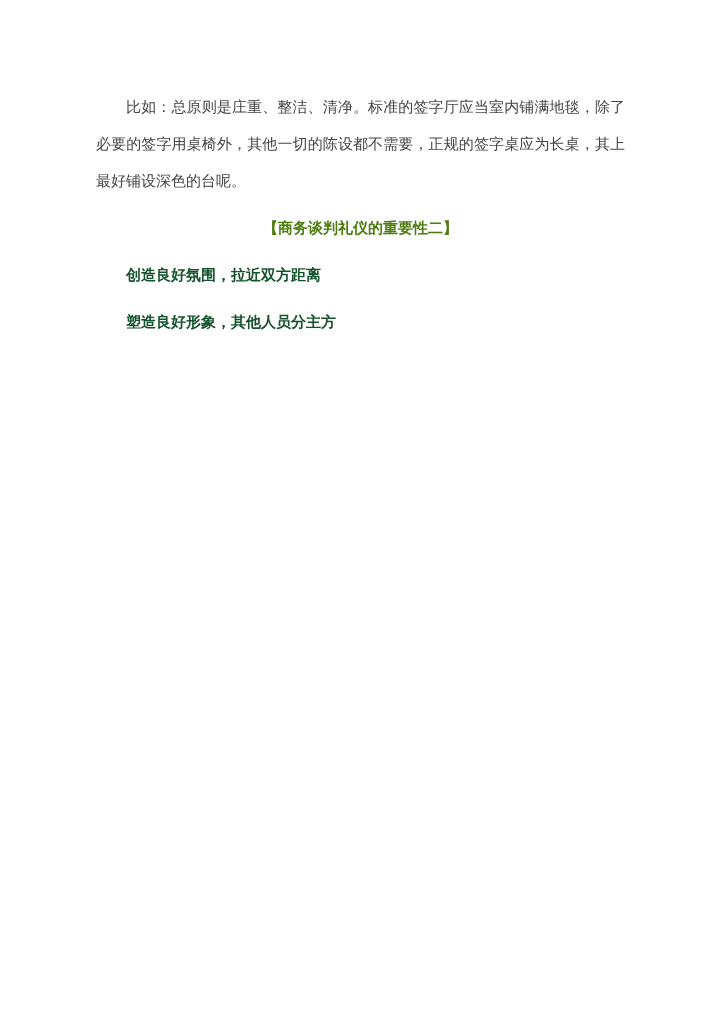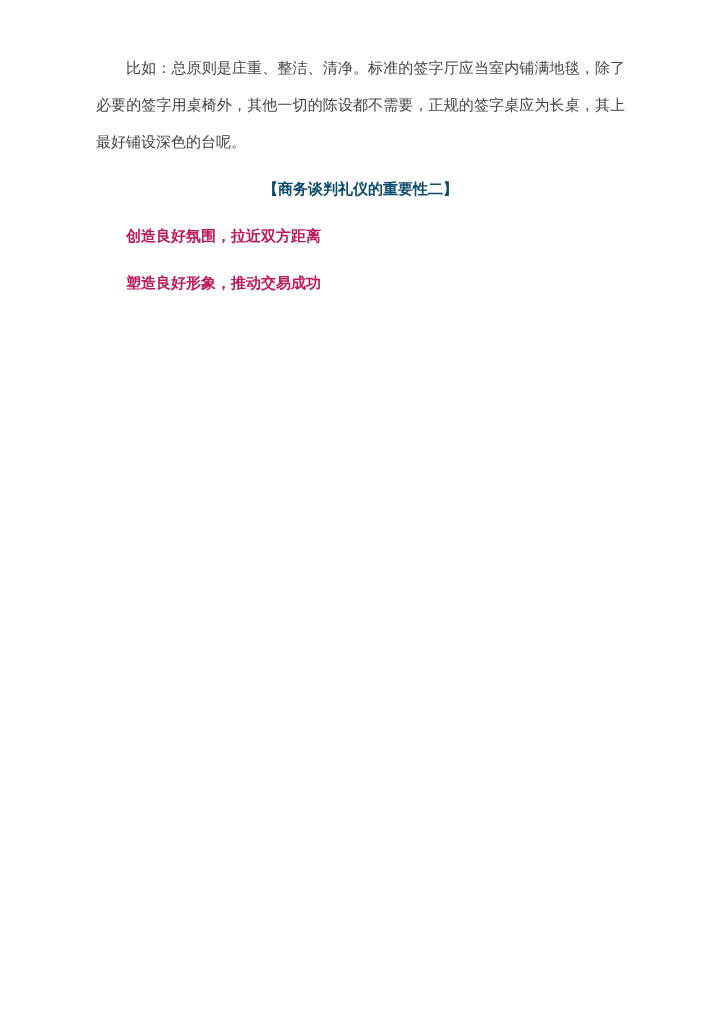--- a/index.html
+++ b/index.html
@@ -10,60 +10,60 @@
   body {
     width: 721px;
     height: 1020px;
     overflow: hidden;
     font-family: "DejaVu Sans", "Liberation Sans", sans-serif;
   }
   .page {
     box-sizing: border-box;
     width: 721px;
     height: 784px;
-    padding: 50px 96px 0 96px;
+    padding: 89px 96px 0 96px;
     background: #ffffff;
     border-radius: 30px;
   }
   .para {
     margin: 0 0 10px 0;
     font-size: 15px;
     line-height: 37px;
     color: #444444;
     text-align: justify;
     text-justify: inter-character;
     word-break: break-all;
   }
   .indent {
     text-indent: 2em;
   }
   .subhead {
     font-weight: bold;
-    color: #be185d;
+    color: #14532d;
     text-indent: 2em;
     text-align: left;
   }
   .center-head {
     font-weight: bold;
-    color: #0c4a6e;
+    color: #4d7c0f;
     text-align: center;
     text-indent: 0;
   }
 </style>
 </head>
 <body>
 
 <div class="page">
 
   <p class="para indent">比如：总原则是庄重、整洁、清净。标准的签字厅应当室内铺满地毯，除了必要的签字用桌椅外，其他一切的陈设都不需要，正规的签字桌应为长桌，其上最好铺设深色的台呢。</p>
 
 
 
 
   <p class="para center-head">【商务谈判礼仪的重要性二】</p>
 
   <p class="para subhead">创造良好氛围，拉近双方距离</p>
 
 
-  <p class="para subhead">塑造良好形象，推动交易成功</p>
+  <p class="para subhead">塑造良好形象，其他人员分主方</p>
 
 
 </div>
 
 </body></html>

